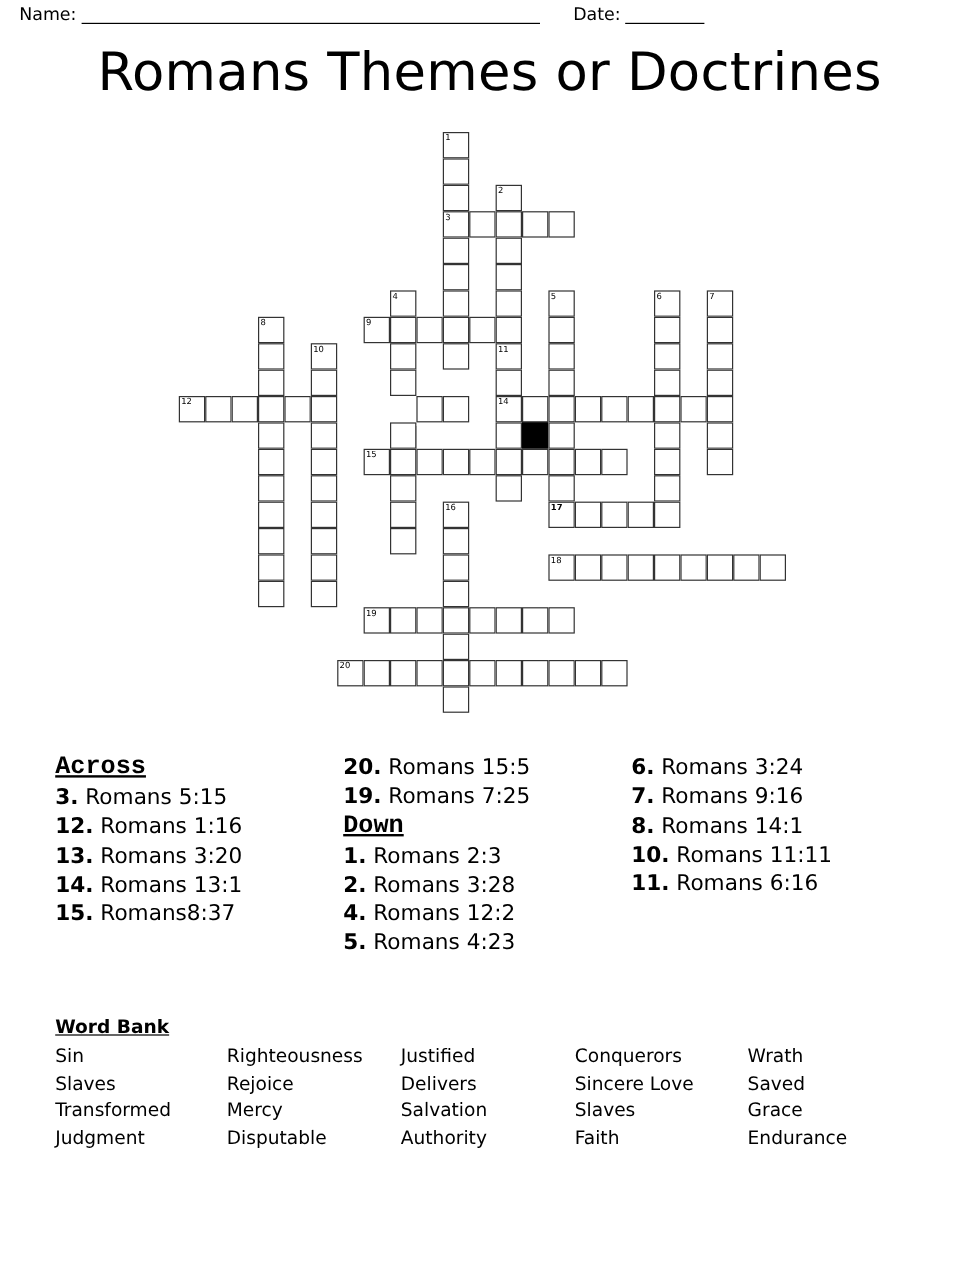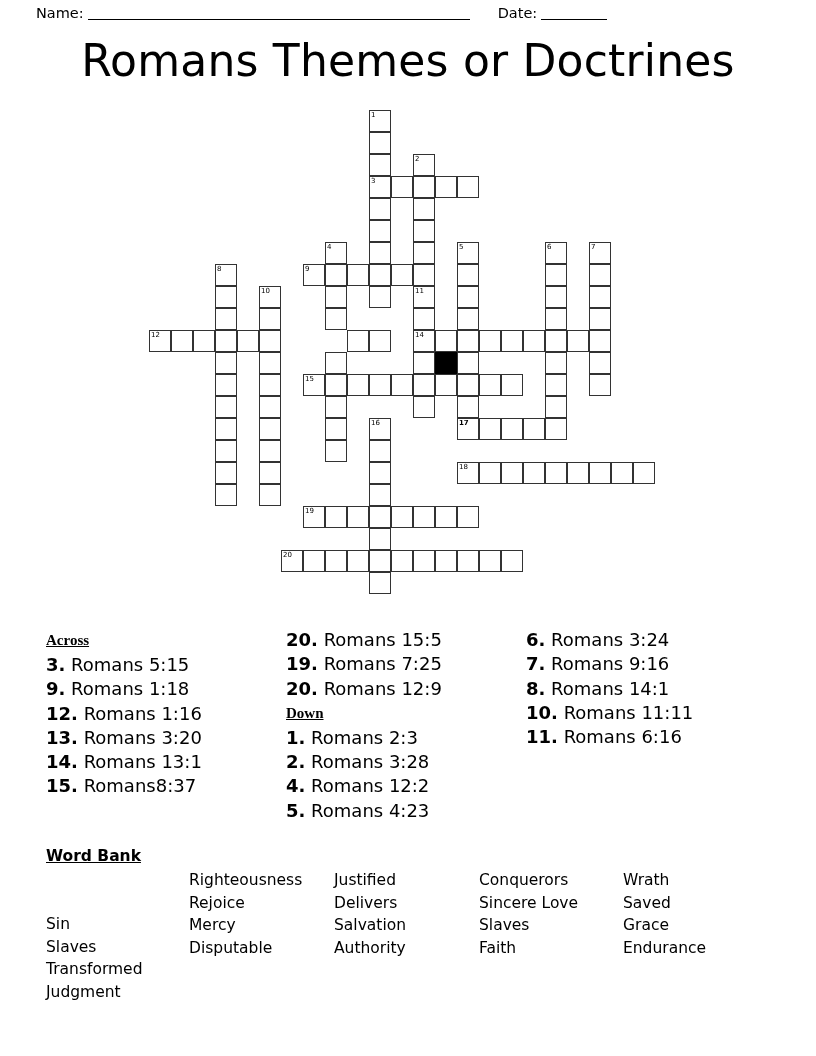--- a/index.html
+++ b/index.html
@@ -26,21 +26,21 @@
     display: flex;
     align-items: center;
     font-size: 14.5px;
   }
   .nd-label { white-space: pre; }
   .nd-rule {
     border-bottom: 1px solid #000;
     height: 12px;
     display: inline-block;
   }
-  .name-label { margin-left: 36px; }
+  .name-label { margin-left: 16px; }
   .name-rule  { width: 382px; margin-left: 4px; }
   .date-label { margin-left: 28px; }
   .date-rule  { width: 66px; margin-left: 4px; }
 
   
   .puzzle-title {
     position: absolute;
     left: 0;
     top: 35px;
     width: 816px;
@@ -89,26 +89,26 @@
     top: 628px;
     width: 730px;
     height: 205px;
   }
   .clue-col { position: absolute; top: 0; }
   .clue-col.c1 { left: 0px;   width: 240px; }
   .clue-col.c2 { left: 240px; width: 240px; }
   .clue-col.c3 { left: 480px; width: 250px; }
 
   .section-head {
-    font-size: 15px;
+    font-size: 21px;
     font-weight: bold;
     text-decoration: underline;
     line-height: 24px;
     margin: 0 0 1px 0;
-    font-family: Liberation Serif, serif;
+    font-family: Liberation Mono, monospace;
   }
   .clue-line {
     font-size: 18px;
     line-height: 24.3px;
     white-space: nowrap;
     font-family: "DejaVu Sans", sans-serif;
   }
   .clue-line .cn { font-weight: bold; }
 
   
@@ -121,21 +121,21 @@
   .wb-head {
     font-size: 15.5px;
     font-weight: bold;
     text-decoration: underline;
     line-height: 20px;
     margin-bottom: 3px;
     font-family: "DejaVu Sans", sans-serif;
   }
   .wb-grid { position: relative; height: 96px; }
   .wb-col { position: absolute; top: 0; }
-  .wb-col.w1 { left: 0px; margin-top: 44px;   }
+  .wb-col.w1 { left: 0px;   }
   .wb-col.w2 { left: 143px; }
   .wb-col.w3 { left: 288px; }
   .wb-col.w4 { left: 433px; }
   .wb-col.w5 { left: 577px; }
   .wb-word {
     font-size: 15.5px;
     line-height: 22.6px;
     white-space: nowrap;
     font-family: "DejaVu Sans", sans-serif;
   }
@@ -331,31 +331,29 @@
     <div class="cell" style="left: 308px; top: 440px;"></div>
     <div class="cell" style="left: 330px; top: 440px;"></div>
     <div class="cell" style="left: 352px; top: 440px;"></div>
     <div class="cell" style="left: 220px; top: 462px;"></div>
   </div>
 
 <div id="clues">
   <div class="clue-col c1">
     <div class="section-head">Across</div>
     <div class="clue-line"><span class="cn">3.</span> <span>Romans 5:15</span></div>
-    <div class="clue-line"><span class="cn">9.</span> <span>Romans 1:18</span></div>
     <div class="clue-line"><span class="cn">12.</span> <span>Romans 1:16</span></div>
     <div class="clue-line"><span class="cn">13.</span> <span>Romans 3:20</span></div>
     <div class="clue-line"><span class="cn">14.</span> <span>Romans 13:1</span></div>
     <div class="clue-line"><span class="cn">15.</span> <span>Romans8:37</span></div>
   </div>
 
   <div class="clue-col c2">
     <div class="clue-line"><span class="cn">20.</span> <span>Romans 15:5</span></div>
     <div class="clue-line"><span class="cn">19.</span> <span>Romans 7:25</span></div>
-    <div class="clue-line"><span class="cn">20.</span> <span>Romans 12:9</span></div>
     <div class="section-head">Down</div>
     <div class="clue-line"><span class="cn">1.</span> <span>Romans 2:3</span></div>
     <div class="clue-line"><span class="cn">2.</span> <span>Romans 3:28</span></div>
     <div class="clue-line"><span class="cn">4.</span> <span>Romans 12:2</span></div>
     <div class="clue-line"><span class="cn">5.</span> <span>Romans 4:23</span></div>
   </div>
 
   <div class="clue-col c3">
     <div class="clue-line"><span class="cn">6.</span> <span>Romans 3:24</span></div>
     <div class="clue-line"><span class="cn">7.</span> <span>Romans 9:16</span></div>

